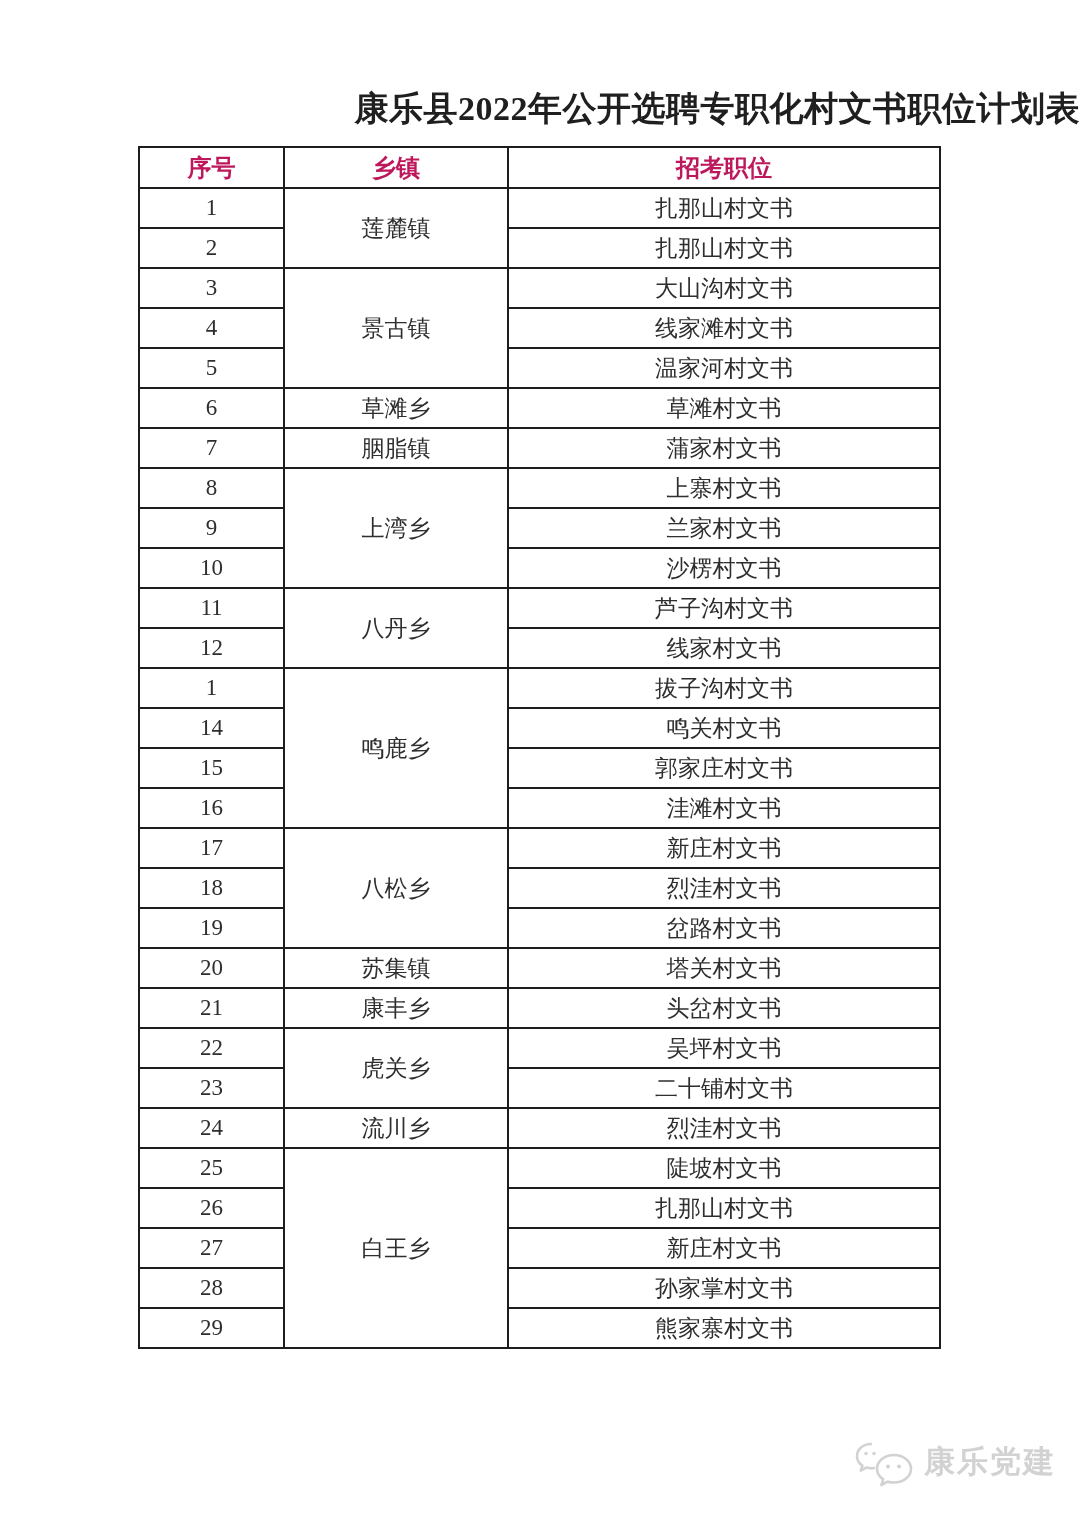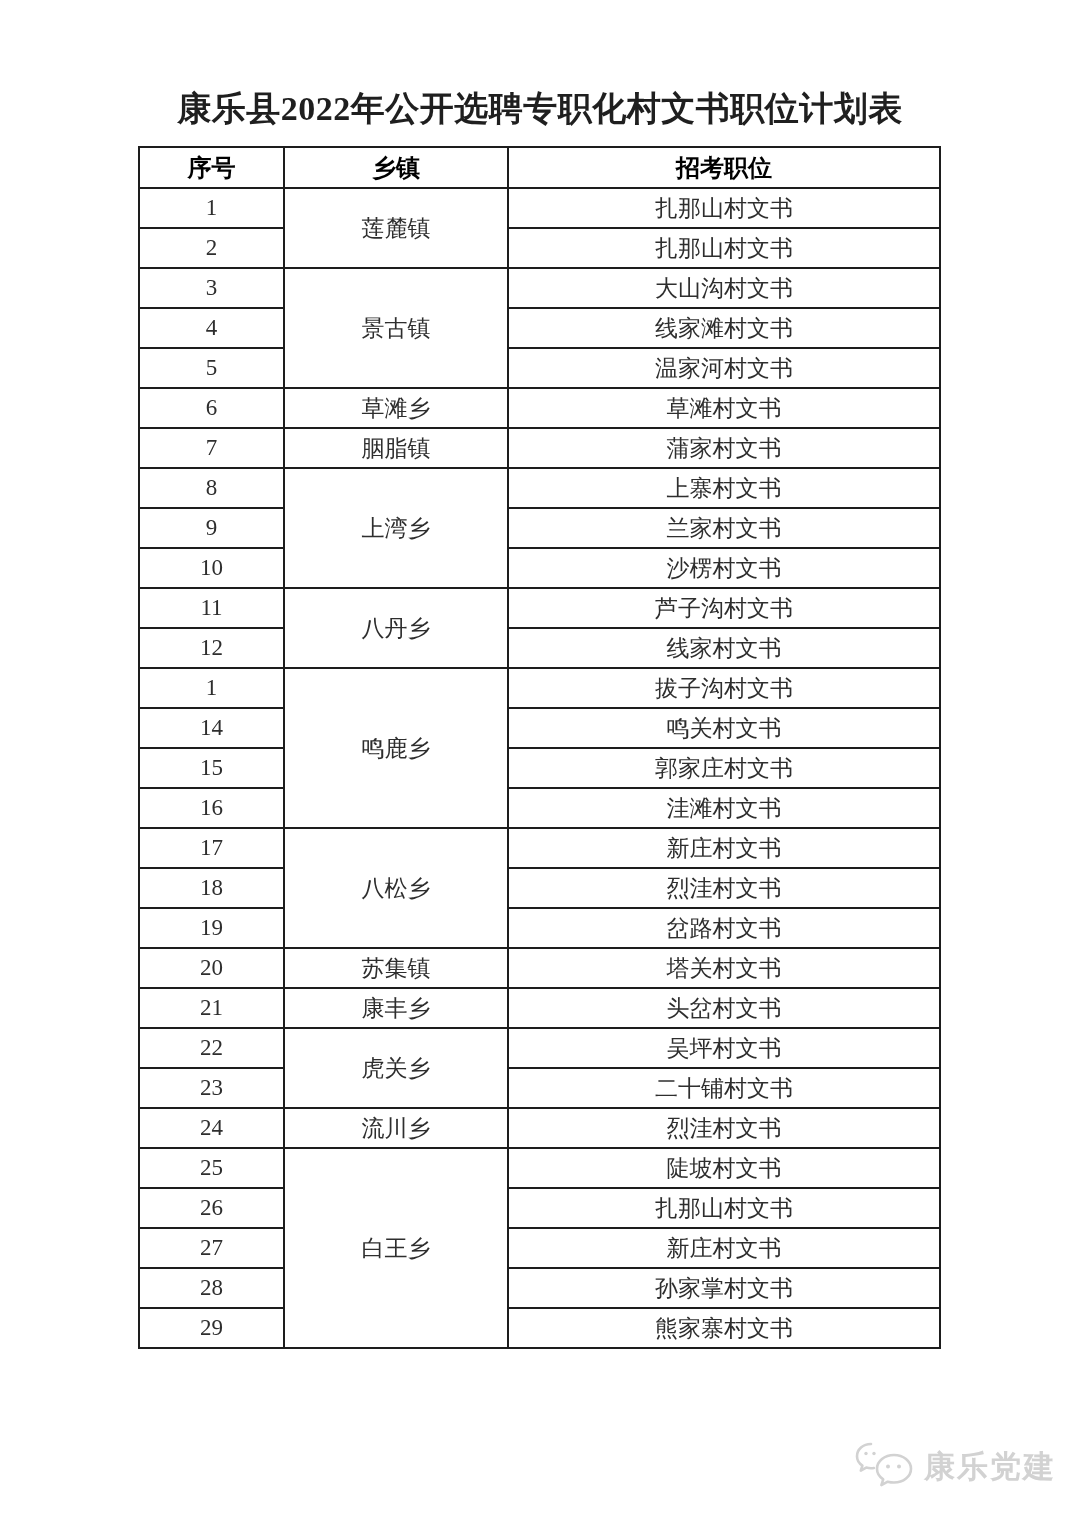--- a/index.html
+++ b/index.html
@@ -13,21 +13,21 @@
     height: 1527px;
     background: #ffffff;
     overflow: hidden;
     font-family: "Liberation Serif", "DejaVu Serif", serif;
   }
   .doc-title {
     position: absolute;
     top: 86px;
     left: 0;
     width: 1080px;
-    text-align: center;
+    text-align: right;
     font-size: 34px;
     font-weight: bold;
     color: #1f1f1f;
     letter-spacing: 0.5px;
     white-space: nowrap;
   }
   table.plan-table {
     position: absolute;
     left: 138px;
     top: 146px;
@@ -44,33 +44,32 @@
     text-align: center;
     vertical-align: middle;
     padding: 0;
     color: #2e2e2e;
     background: #ffffff;
   }
   .plan-table th {
     height: 39px;
     font-size: 24px;
     font-weight: bold;
-    color: #000000;
+    color: #be185d;
   }
   .plan-table td {
     height: 38px;
     font-size: 23px;
     font-weight: normal;
   }
   .watermark {
     position: absolute;
     right: 24px;
     bottom: 34px;
     display: flex;
-    align-items: center;
     gap: 6px;
     user-select: none;
   }
   .watermark-label {
     font-family: "Liberation Sans", "DejaVu Sans", sans-serif;
     font-size: 31px;
     font-weight: bold;
     color: #d2d2d2;
     letter-spacing: 2px;
     white-space: nowrap;

